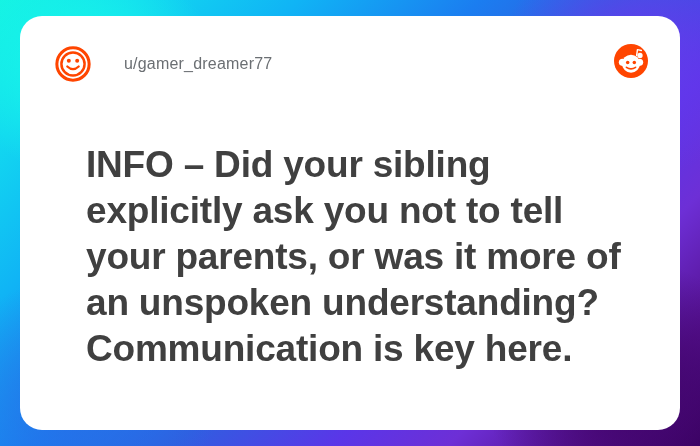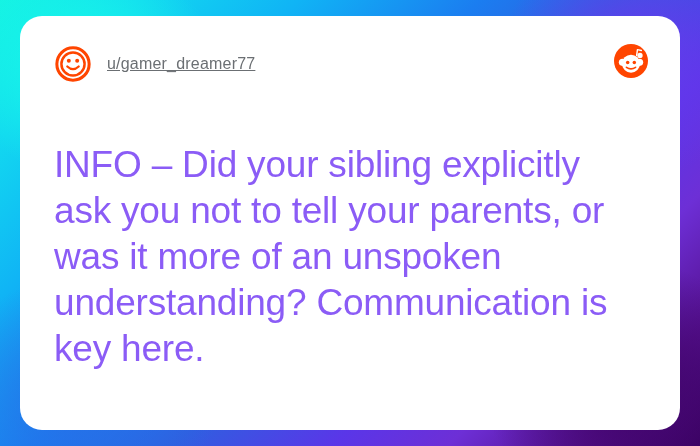--- a/index.html
+++ b/index.html
@@ -95,46 +95,46 @@
   }
 
   .avatar {
     width: 38px;
     height: 38px;
     flex: 0 0 38px;
     display: block;
   }
 
   .username {
-    margin-left: 15px;
+    margin-left: 32px;
     font-size: 16px;
     color: #6b6f73;
     letter-spacing: 0.2px;
     white-space: nowrap;
-    text-decoration: underline;
   }
 
   .brand-logo {
     position: absolute;
     right: -2px;
     top: 2px;
     width: 34px;
     height: 34px;
   }
 
   .post-body {
     margin-top: 56px;
     font-size: 37px;
     line-height: 46px;
-    color: #8b5cf6;
+    color: #404040;
     letter-spacing: -0.2px;
-    font-weight: 400;
+    font-weight: 700;
     max-width: 600px;
     white-space: pre-wrap;
     word-break: normal;
+    margin-left: 32px;
   }
 </style>
 </head>
 <body>
 
 <div class="screen">
 
   <div class="backdrop">
     <div class="backdrop-accent-tl"></div>
     <div class="backdrop-accent-tr"></div>

